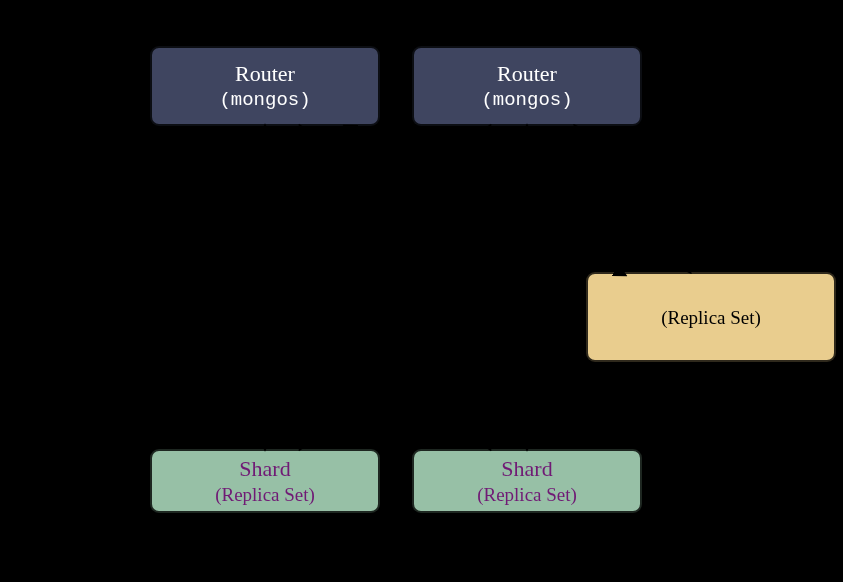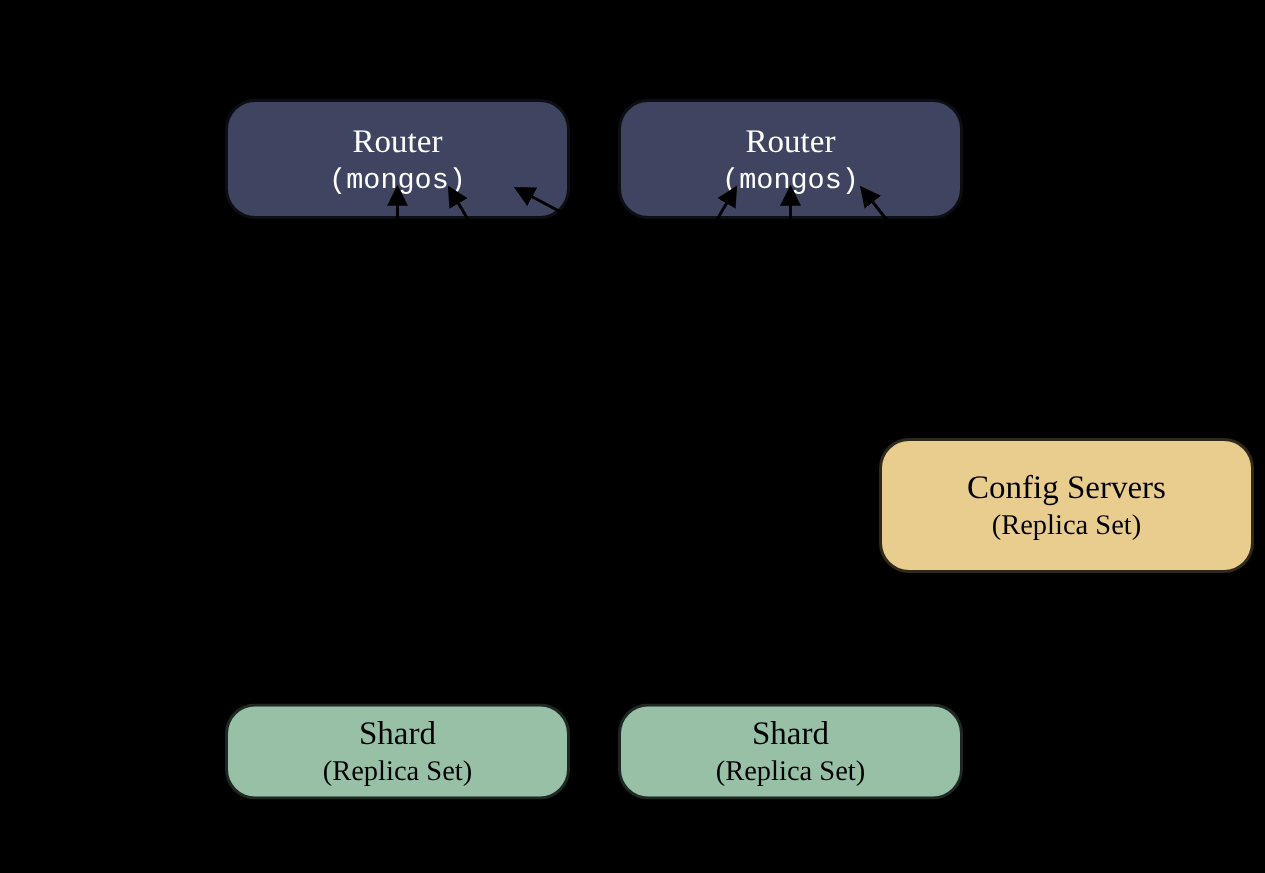--- a/index.html
+++ b/index.html
@@ -6,39 +6,38 @@
     body {
       width: 843px;
       height: 582px;
       background: #000;
       position: relative;
       font-family: "Comic Sans MS", "Segoe Script", cursive;
       overflow: hidden;
     }
     .box {
       position: absolute;
-      border-radius: 20px;
+      border-radius: 9px;
       border: 2px solid rgba(0,0,0,0.8);
       display: flex;
       flex-direction: column;
       align-items: center;
       justify-content: center;
       text-align: center;
       padding: 8px;
-      margin-top: 20px;
     }
     .router {
       background: #3f4560;
       color: #fff;
       width: 230px;
       height: 80px;
     }
     .shard {
       background: #97c0a6;
-      color: #000000;
+      color: #701a75;
       width: 230px;
       height: 64px;
     }
     .config {
       background: #e9cd8e;
       color: #000;
       width: 250px;
       height: 90px;
     }
     .title {
@@ -68,21 +67,20 @@
   <div class="title">Router</div>
   <div class="subtitle mono">(mongos)</div>
 </div>
 
 <div class="box router" style="left:412px; top:46px;">
   <div class="title">Router</div>
   <div class="subtitle mono">(mongos)</div>
 </div>
 
 <div class="box config" style="left:586px; top:272px;">
-  <div class="title">Config Servers</div>
   <div class="subtitle">(Replica Set)</div>
 </div>
 
 <div class="box shard" style="left:150px; top:449px;">
   <div class="title">Shard</div>
   <div class="subtitle">(Replica Set)</div>
 </div>
 
 <div class="box shard" style="left:412px; top:449px;">
   <div class="title">Shard</div>

